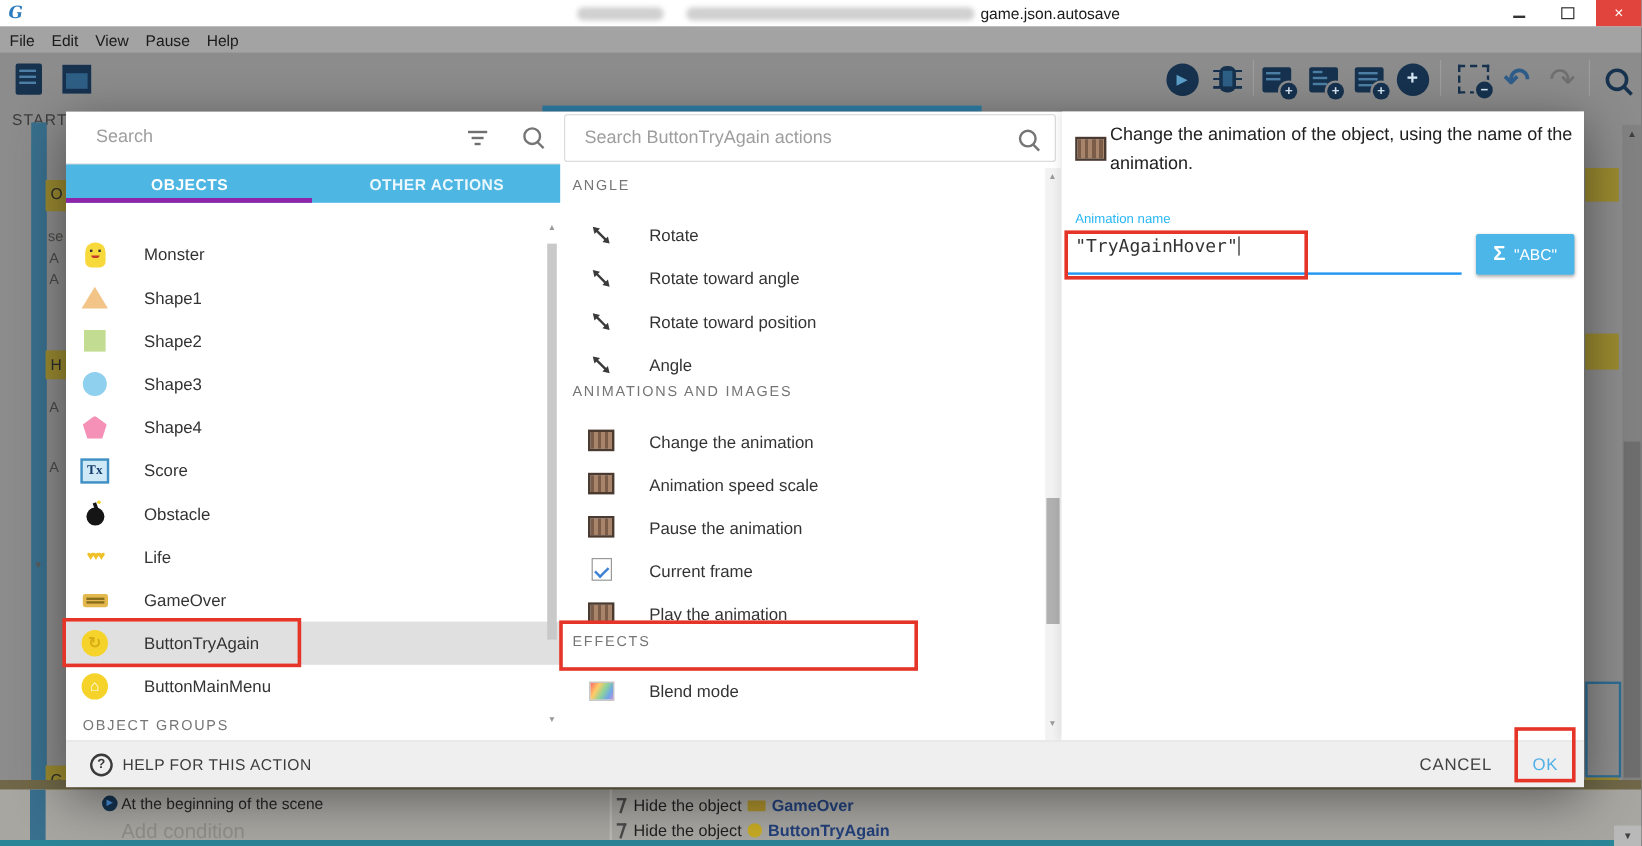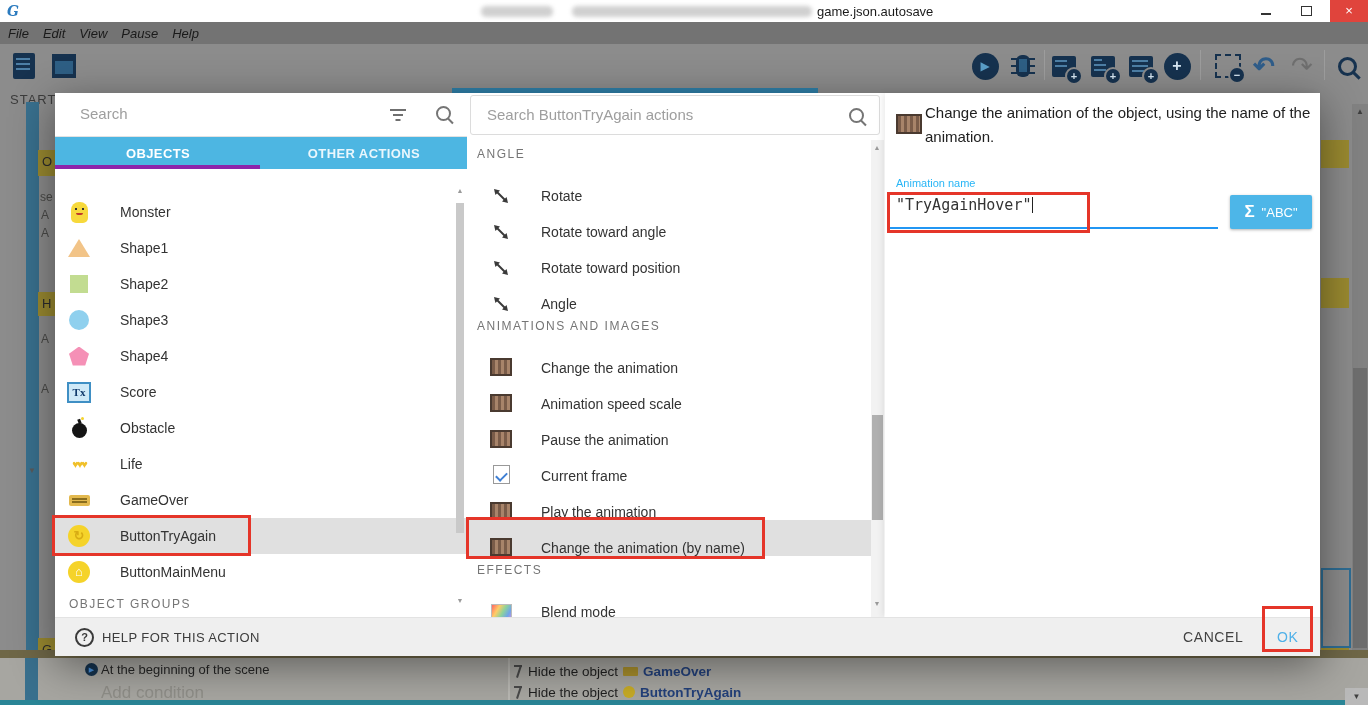--- a/index.html
+++ b/index.html
@@ -13,21 +13,21 @@
   .blur2{position:absolute;left:572px;top:6px;width:240px;height:11px;background:#d0d0d0;border-radius:5px;filter:blur(2px);}
   .wtitle{position:absolute;left:817px;top:4px;font-size:13px;color:#1a1a1a;}
   .winbtn{position:absolute;top:0;height:22px;width:36px;text-align:center;color:#333;}
   .btn-min{left:1248px;}
   .btn-min i{display:block;margin:13px auto 0;width:10px;height:2px;background:#333;}
   .btn-max{left:1288px;}
   .btn-max i{display:block;margin:6px auto 0;width:9px;height:8px;border:1px solid #333;}
   .btn-close{left:1330px;width:38px;background:#e0443c;color:#fff;font-size:13px;line-height:21px;}
 
   
-  .menubar{position:absolute;top:22px;left:0;width:1368px;height:22px;background:#737373;display:flex;align-items:center;padding-left:8px;box-sizing:border-box;gap:14px;font-style:italic;}
+  .menubar{position:absolute;top:22px;left:0;width:1368px;height:22px;background:#a3a3a3;display:flex;align-items:center;padding-left:8px;box-sizing:border-box;gap:14px;}
   .menu-item{font-size:13px;color:#1a1a1a;}
 
   
   .content{position:absolute;top:44px;left:0;width:1368px;height:661px;background:#8c8c8c;}
 
   
   .tbi{position:absolute;top:6px;width:32px;height:32px;display:flex;align-items:center;justify-content:center;}
   .tb-sep{position:absolute;top:6px;width:1px;height:30px;background:#9d9d9d;}
   .tb-doc{width:22px;height:26px;background:#16324f;border-radius:2px;position:relative;}
   .tb-doc i{position:absolute;left:3px;width:14px;height:2px;background:#4d7fa6;}
@@ -474,26 +474,20 @@
                 <span class="ic-frame"></span>
               </span>
               <span class="alabel">Current frame</span>
             </div>
           <div class="arow">
               <span class="aic">
                 <span class="ic-film"></span>
               </span>
               <span class="alabel">Play the animation</span>
             </div>
-          <div class="arow selected">
-              <span class="aic">
-                <span class="ic-film"></span>
-              </span>
-              <span class="alabel">Change the animation (by name)</span>
-            </div>
           <div class="sec-header">EFFECTS</div>
           <div class="arow">
               <span class="aic">
                 <span class="ic-blend"></span>
               </span>
               <span class="alabel">Blend mode</span>
             </div>
         </div>
         <div class="act-scroll">
           <span class="tinyarrow" style="position:absolute;top:4px;left:1px;">▲</span>

